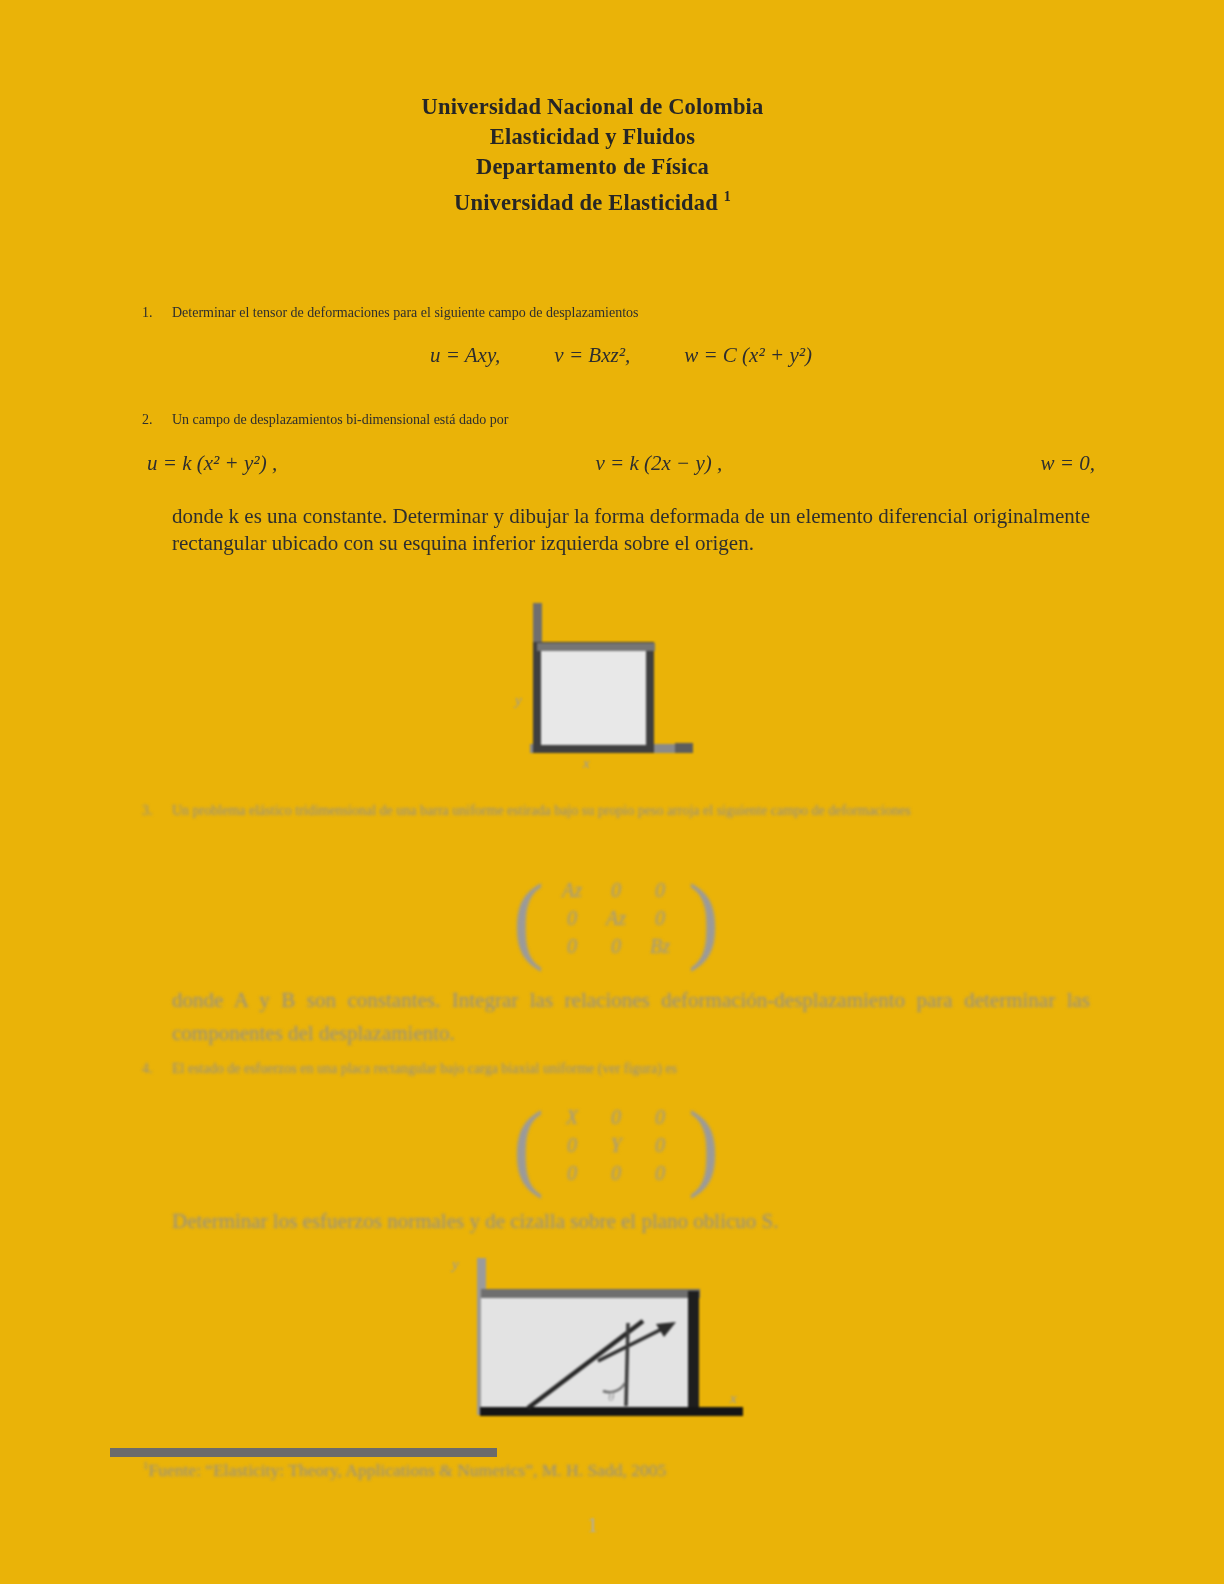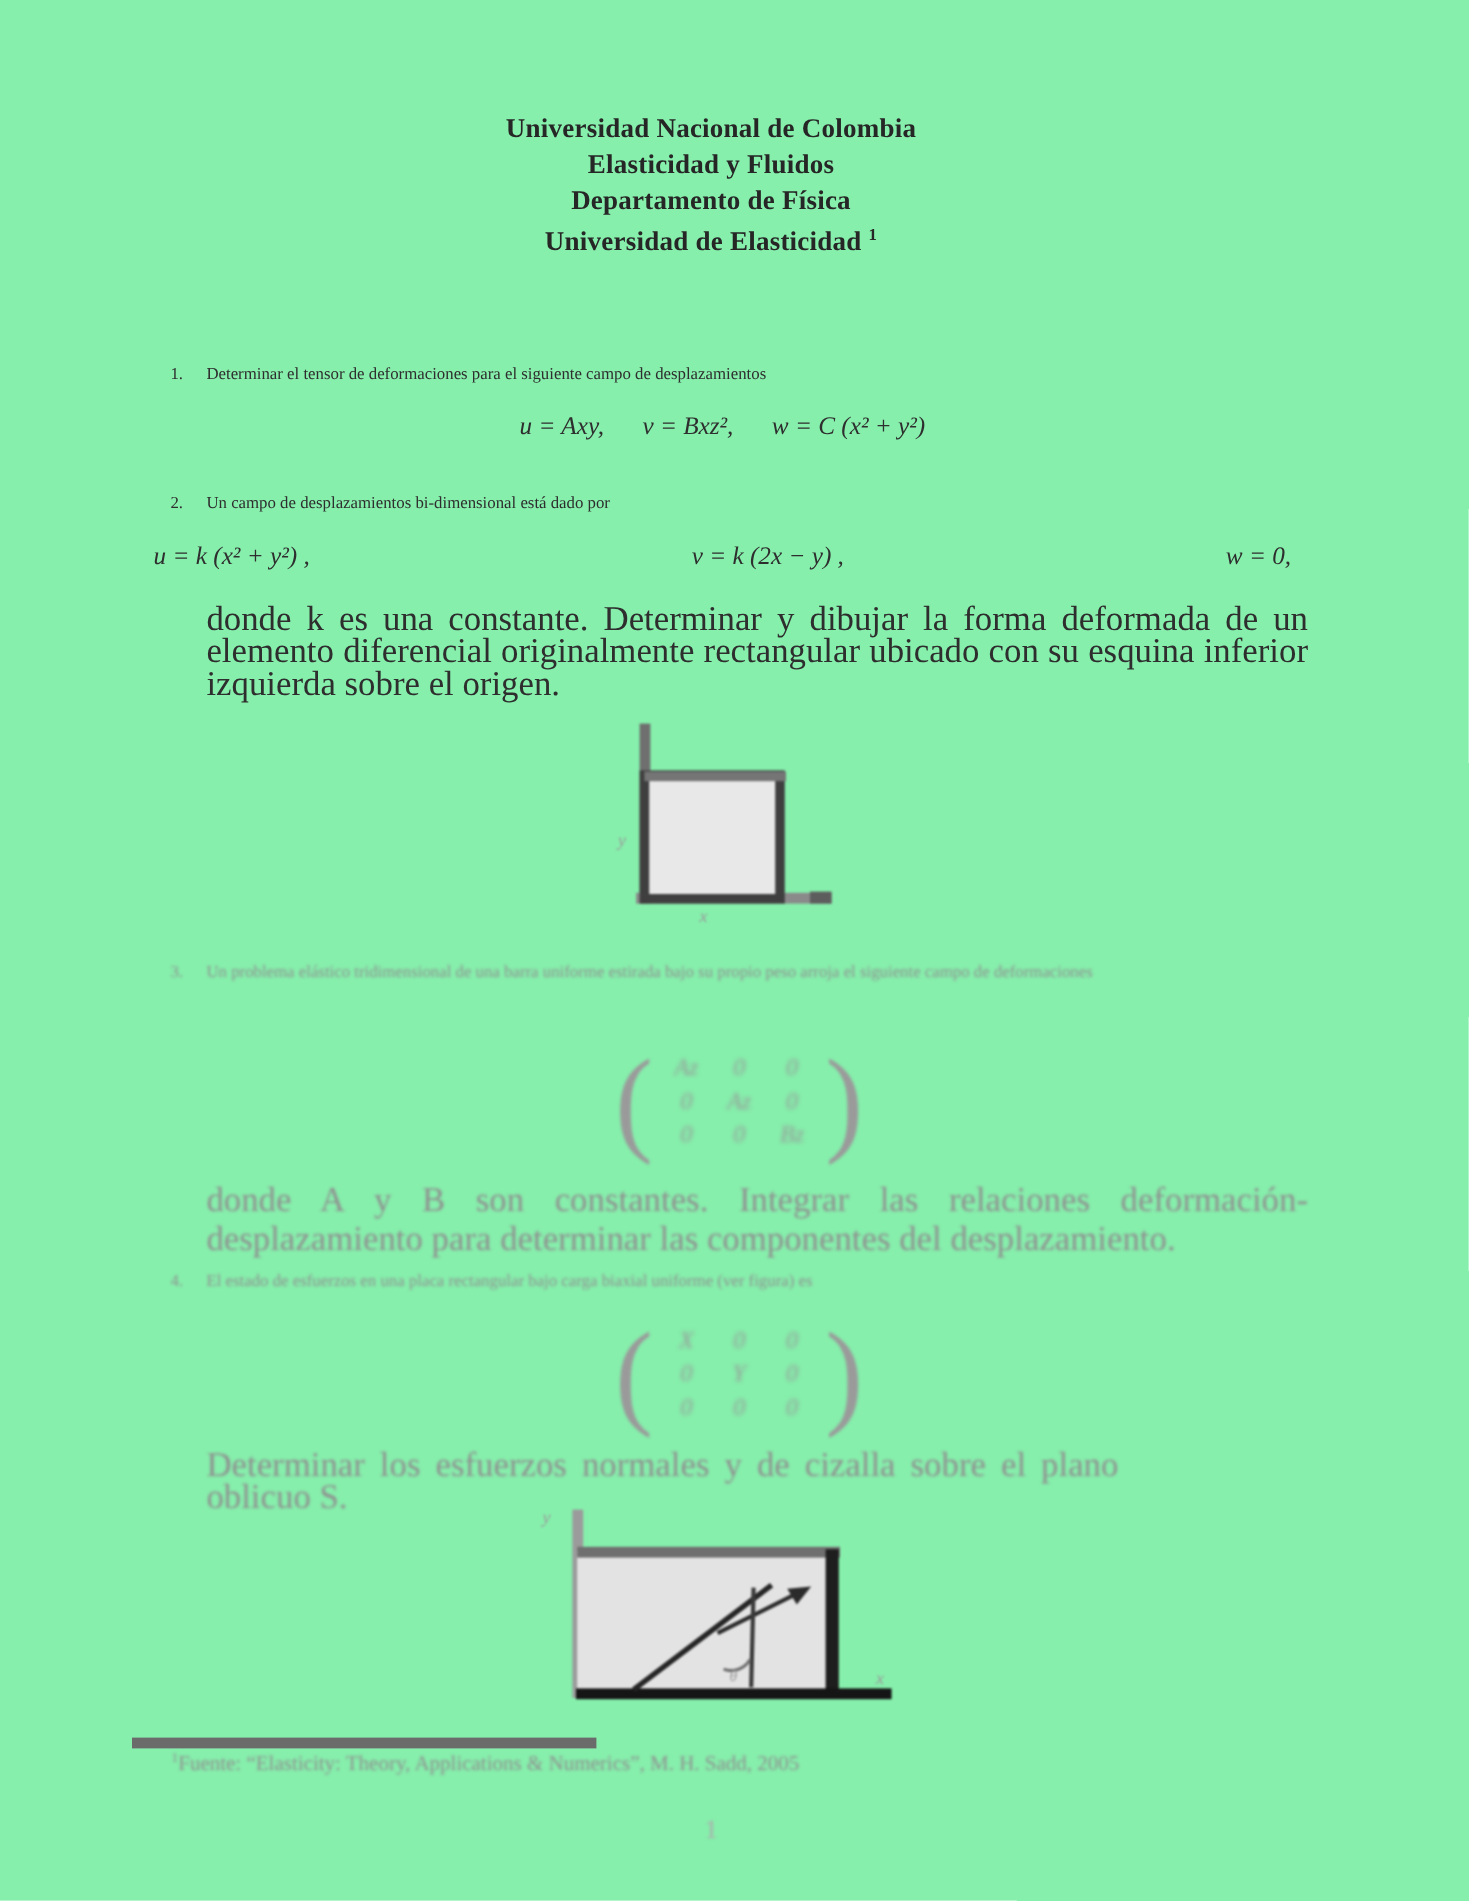--- a/index.html
+++ b/index.html
@@ -1,36 +1,36 @@
 <!DOCTYPE html>
 <html><head>
 <meta charset="utf-8">
 <style>
   html,body{margin:0;padding:0;background:#ffffff;}
   .page{
-    position:relative; width:1224px; height:1584px; background:#86efac;
+    position:relative; width:1224px; height:1584px; background:#eab308;
     font-family:"Liberation Serif", serif; color:#2e2e2e; overflow:hidden;
   }
   
   .title-block{
     position:absolute; top:92px; left:0; width:1185px;
     text-align:center; font-weight:bold; font-size:22.5px; line-height:30px;
     color:#262626; letter-spacing:.2px;
   }
   .title-block sup{font-size:14px;}
   .item-row{position:absolute; left:142px; width:948px; font-size:14px; line-height:27px;}
   .item-num{display:inline-block; width:30px;}
   .eq-row{
-    position:absolute; left:128px; width:948px;
-    display:flex; justify-content:center; gap:32px;
+    position:absolute; left:147px; width:948px;
+    display:flex; justify-content:center; gap:54px;
     font-size:21px; font-style:italic; color:#2e2e2e;
   }
   .para{
     position:absolute; left:172px; width:918px;
-    font-size:29px; line-height:27px; text-align:justify;
+    font-size:21px; line-height:27px; text-align:justify;
   }
   
   .bfx{ color:#8f8f8f; filter:blur(1.5px); }
   .bfx2{ color:#979797; filter:blur(1.6px); }
   .para.blur3{line-height:33px;}
   .item-row.blur3{line-height:33px;}
   .item-row.blur3 .item-text{display:inline-block; width:888px; vertical-align:top; text-align:justify;}
   
   .matrix{
     position:absolute; left:142px; width:948px; height:96px;

